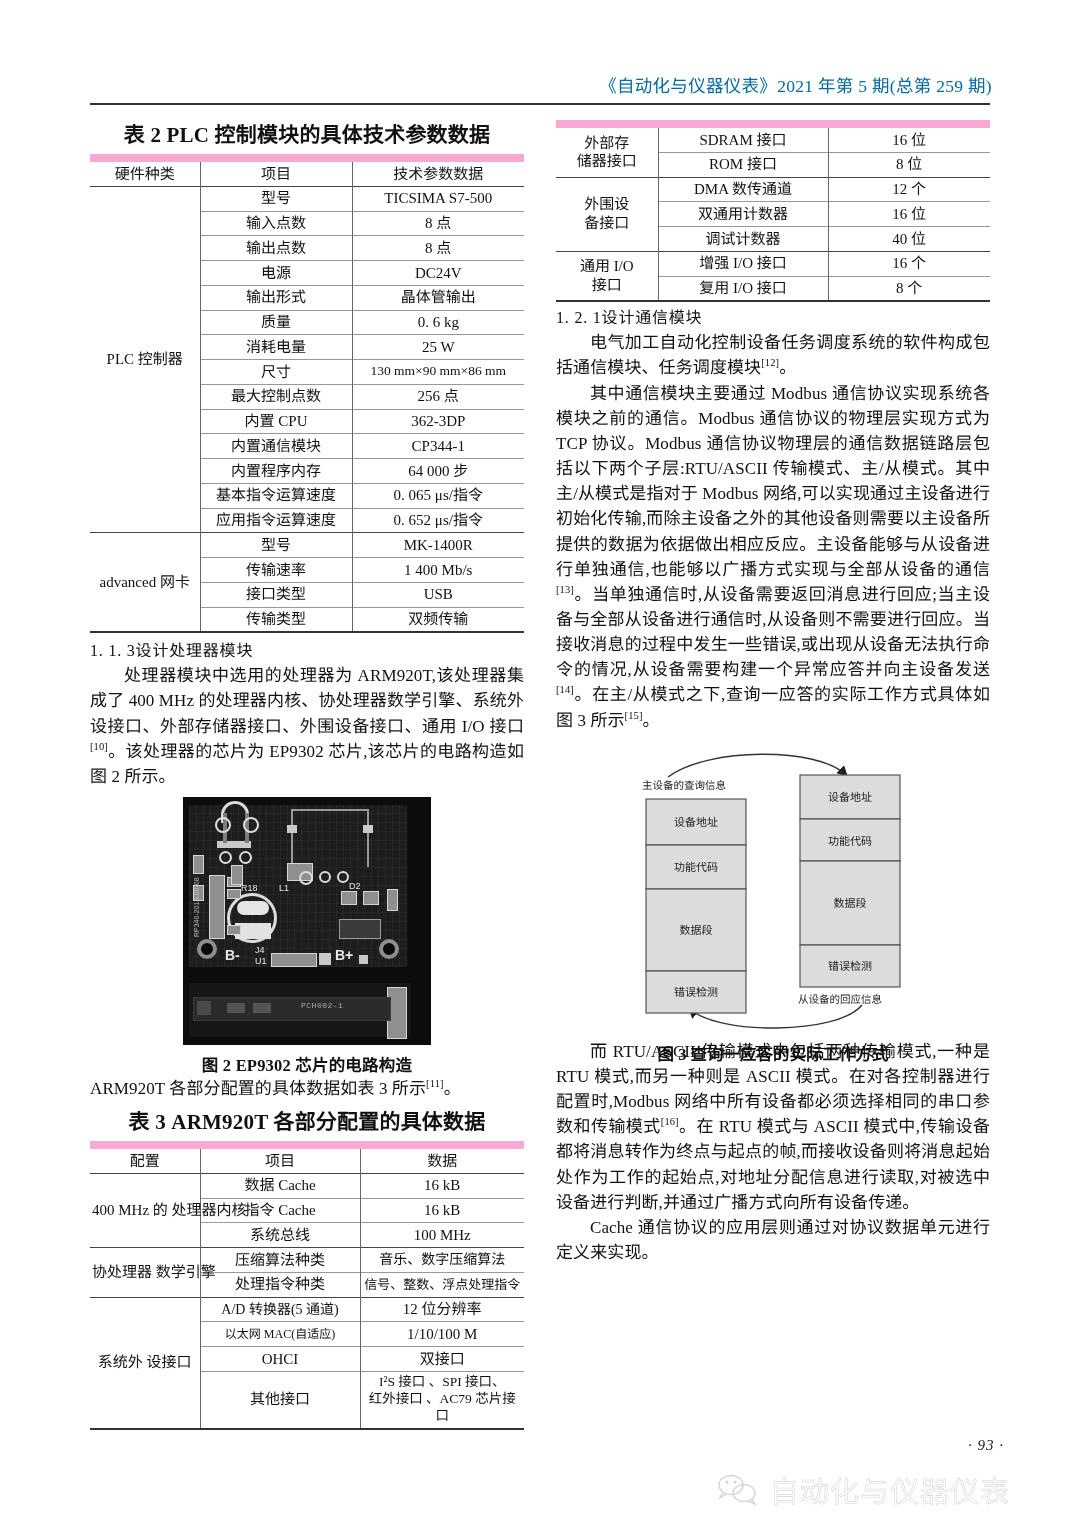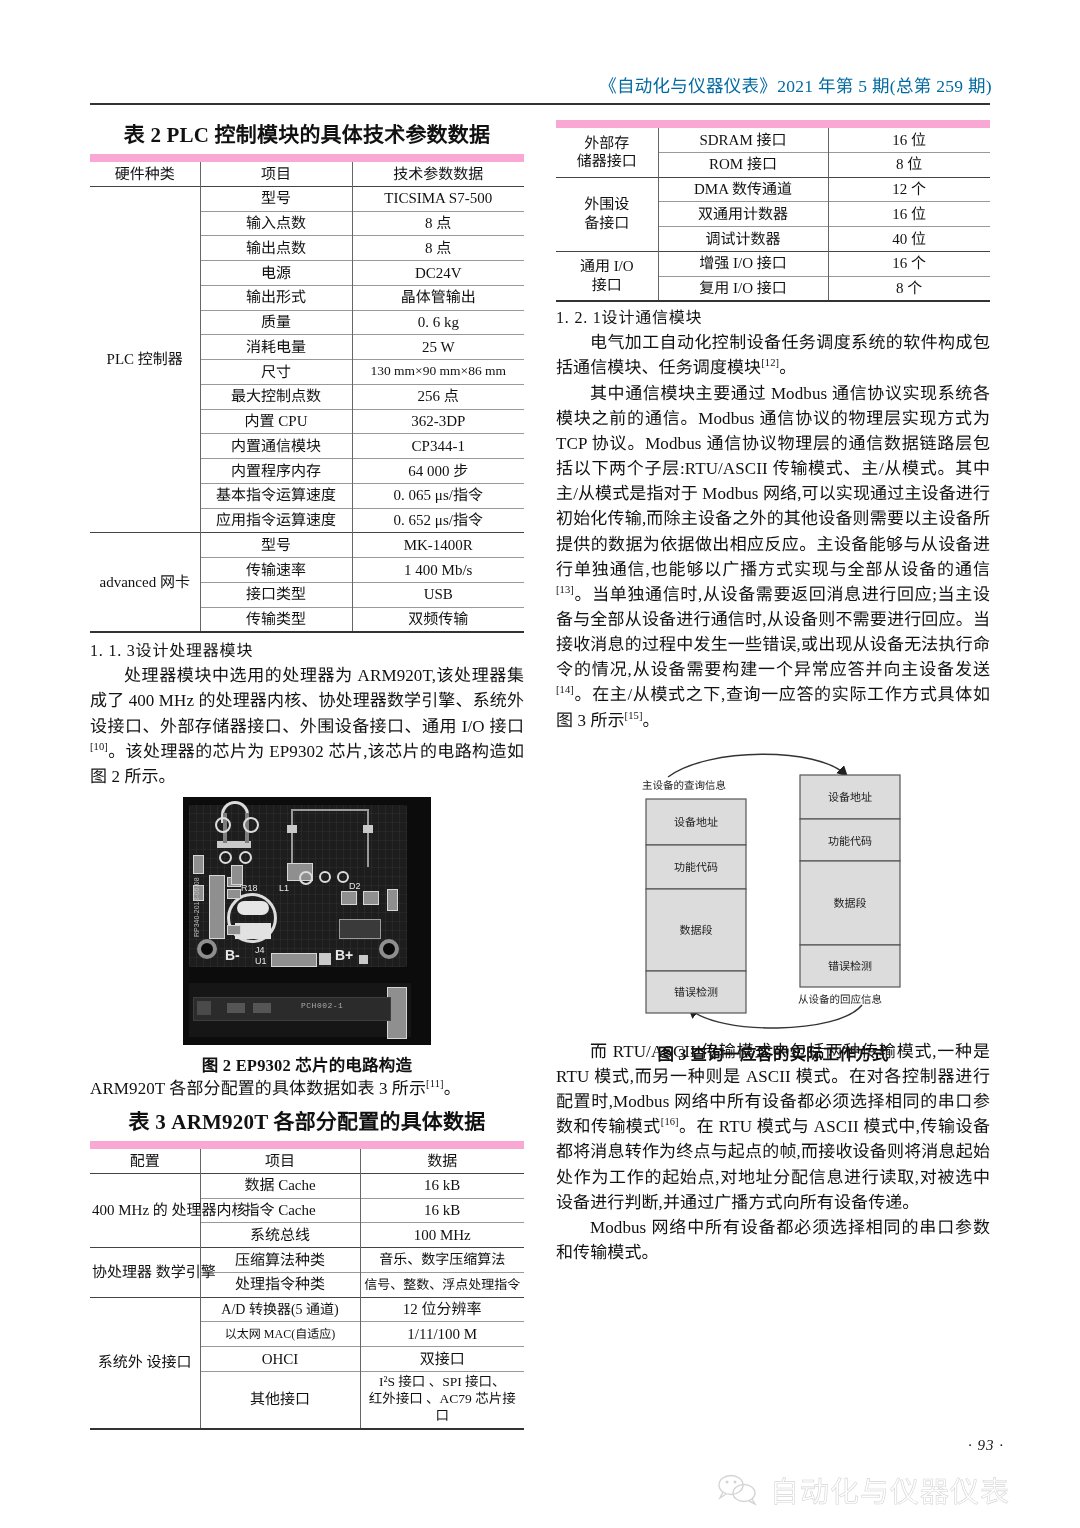--- a/index.html
+++ b/index.html
@@ -477,21 +477,21 @@
         </tr>
 
         <tr class="hdrline">
           <td class="first two-line" rowspan="4">系统外
 设接口</td>
           <td style="font-size:14px">A/D 转换器(5 通道)</td>
           <td>12 位分辨率</td>
         </tr>
         <tr class="rowline">
           <td style="font-size:12px">以太网 MAC(自适应)</td>
-          <td>1/11/100 M</td>
+          <td>1/10/100 M</td>
         </tr>
         <tr class="rowline">
           <td>OHCI</td>
           <td>双接口</td>
         </tr>
         <tr class="rowline">
           <td>其他接口</td>
           <td class="two-line" style="font-size:13.5px;white-space:pre-line">I²S 接口 、SPI 接口、
 红外接口 、AC79 芯片接口</td>
         </tr>
@@ -605,21 +605,21 @@
 
         <g font-family="Liberation Sans, sans-serif" font-size="10.5" fill="#222">
           <text x="34" y="42">主设备的查询信息</text>
           <text x="190" y="256">从设备的回应信息</text>
         </g>
       </svg>
       <div class="fig3-cap">图 3    查询一应答的实际工作方式</div>
     </div>
 
     <p class="body"><span>而 RTU/ASCII 传输模式中包括两种传输模式,一种是 RTU 模式,而另一种则是 ASCII 模式。在对各控制器进行配置时,Modbus 网络中所有设备都必须选择相同的串口参数和传输模式</span><sup>[16]</sup><span>。在 RTU 模式与 ASCII 模式中,传输设备都将消息转作为终点与起点的帧,而接收设备则将消息起始处作为工作的起始点,对地址分配信息进行读取,对被选中设备进行判断,并通过广播方式向所有设备传递。</span></p>
-    <p class="body">Modbus 网络中所有设备都必须选择相同的串口参数和传输模式。</p>
+    <p class="body">Cache 通信协议的应用层则通过对协议数据单元进行定义来实现。</p>
   </div>
 
   <div class="folio">· 93 ·</div>
   <div class="watermark">
     <svg width="46" height="34" viewBox="0 0 46 34">
       <ellipse cx="16" cy="13" rx="12" ry="9.5" fill="none" stroke="#9b9b9b" stroke-width="1.4"></ellipse>
       <path d="M8,20 L5,26 L11,22" fill="none" stroke="#9b9b9b" stroke-width="1.4"></path>
       <ellipse cx="29" cy="21" rx="11" ry="8.5" fill="none" stroke="#9b9b9b" stroke-width="1.4"></ellipse>
       <path d="M37,27 L40,32 L34,29" fill="none" stroke="#9b9b9b" stroke-width="1.4"></path>
       <circle cx="12" cy="10" r="1.5" fill="#9b9b9b"></circle>

